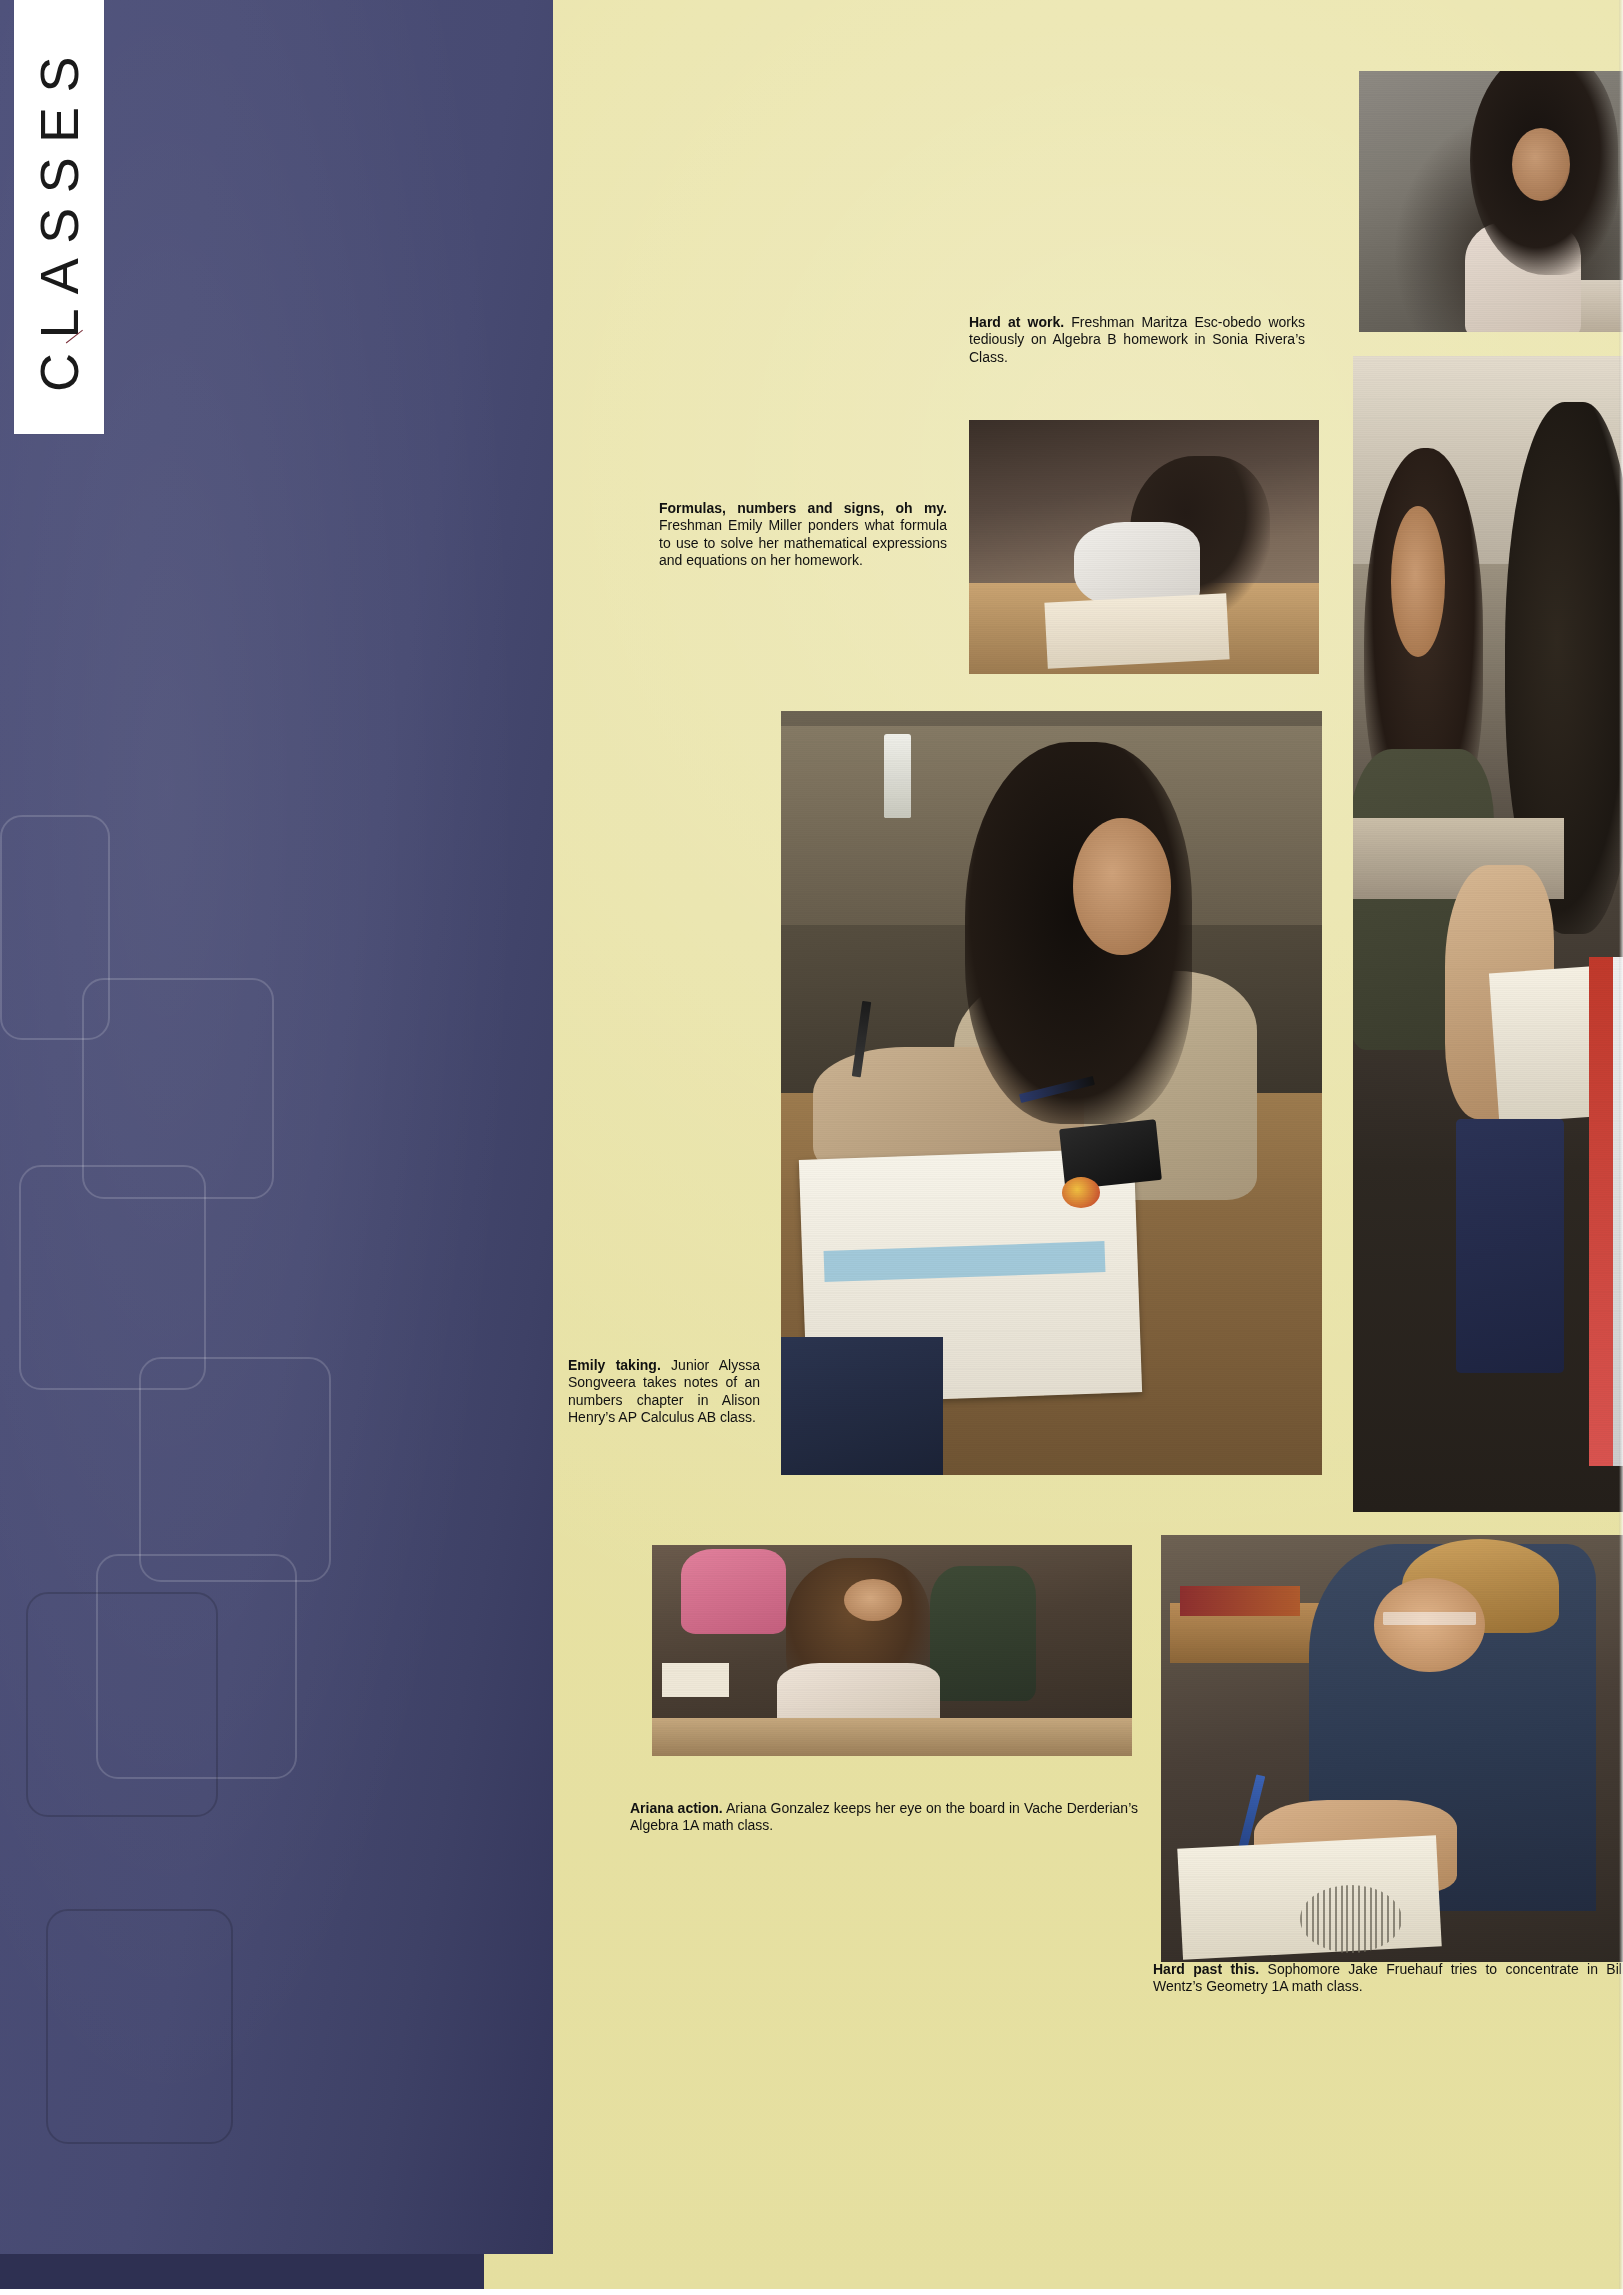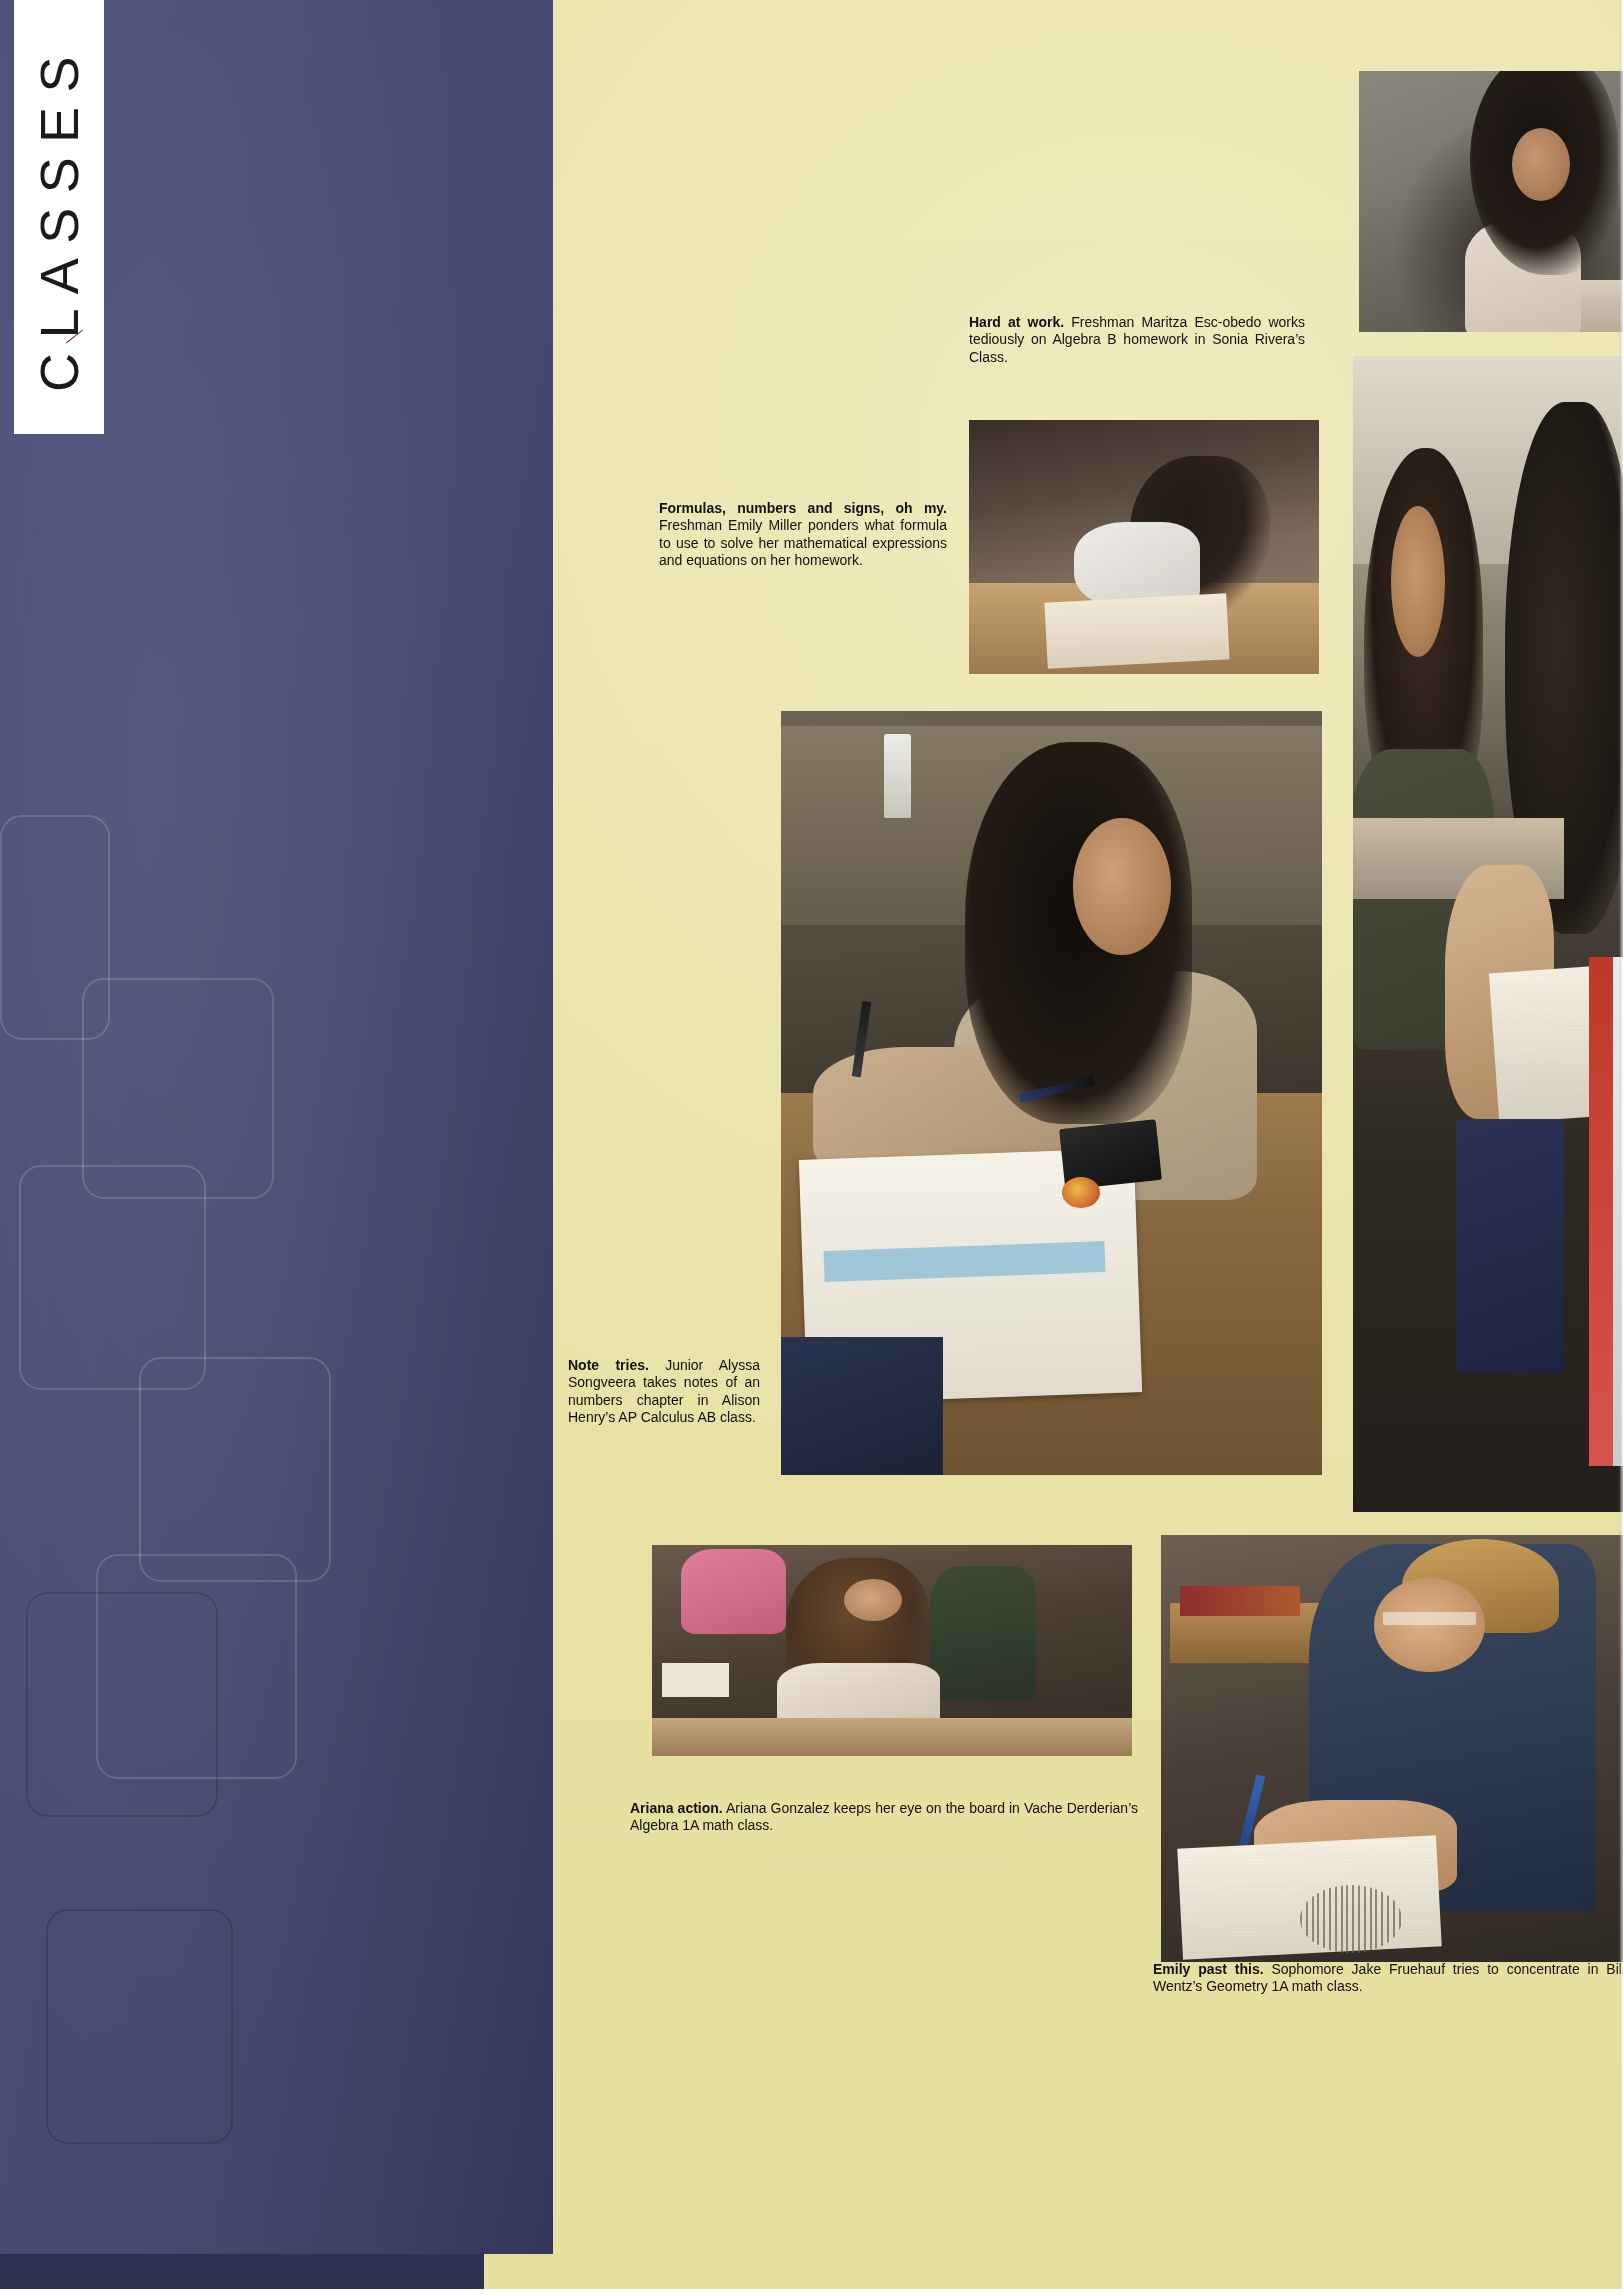--- a/index.html
+++ b/index.html
@@ -557,27 +557,27 @@
 
   <div class="caption cap-hard">
     <b>Hard at work.</b><span> Freshman Maritza Esc-obedo works tediously on Algebra B homework in Sonia Rivera’s Class.</span>
   </div>
 
   <div class="caption cap-formulas">
     <b>Formulas, numbers and signs, oh my.</b><span> Freshman Emily Miller ponders what formula to use to solve her mathematical expressions and equations on her homework.</span>
   </div>
 
   <div class="caption cap-note">
-    <b>Note tries.</b><span> Junior Alyssa Songveera takes notes of an numbers chapter in Alison Henry’s AP Calculus AB class.</span>
+    <b>Emily taking.</b><span> Junior Alyssa Songveera takes notes of an numbers chapter in Alison Henry’s AP Calculus AB class.</span>
   </div>
 
   <div class="caption cap-serious">
     <b>Ariana action.</b><span> Ariana Gonzalez keeps her eye on the board in Vache Derderian’s Algebra 1A math class.</span>
   </div>
 
   <div class="caption cap-look">
-    <b>Emily past this.</b><span> Sophomore Jake Fruehauf tries to concentrate in Bill Wentz’s Geometry 1A math class.</span>
+    <b>Hard past this.</b><span> Sophomore Jake Fruehauf tries to concentrate in Bill Wentz’s Geometry 1A math class.</span>
   </div>
 
   <div class="scan-edge-right"></div>
   <div class="scan-edge-bottom"></div>
 </div>
 
 
 </body></html>

